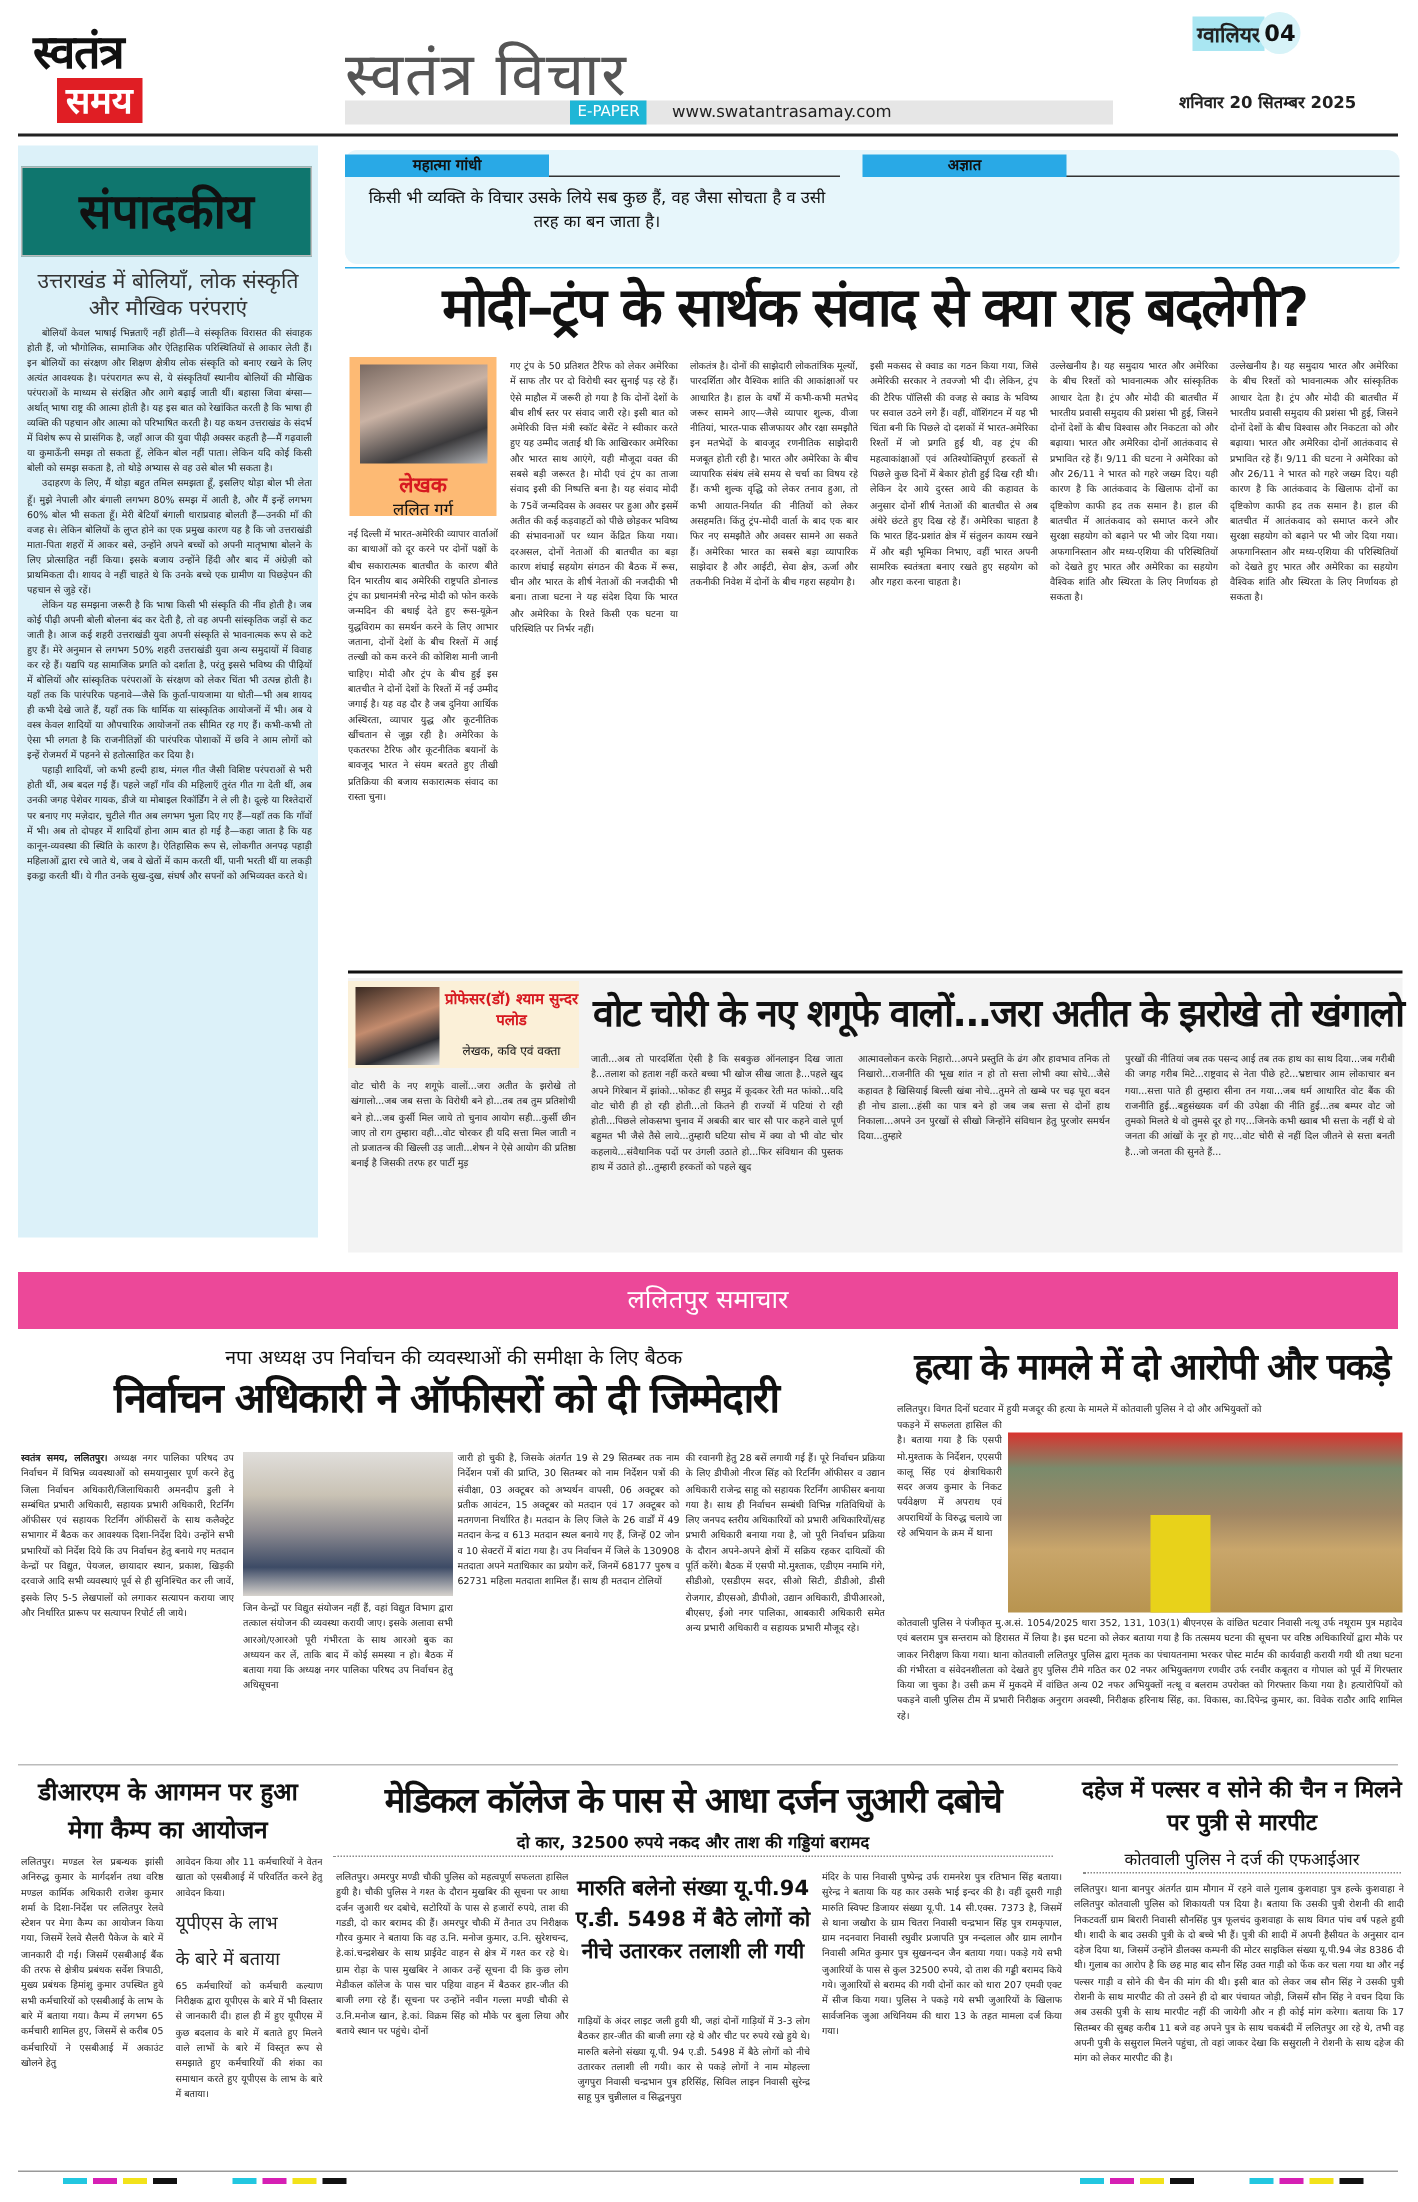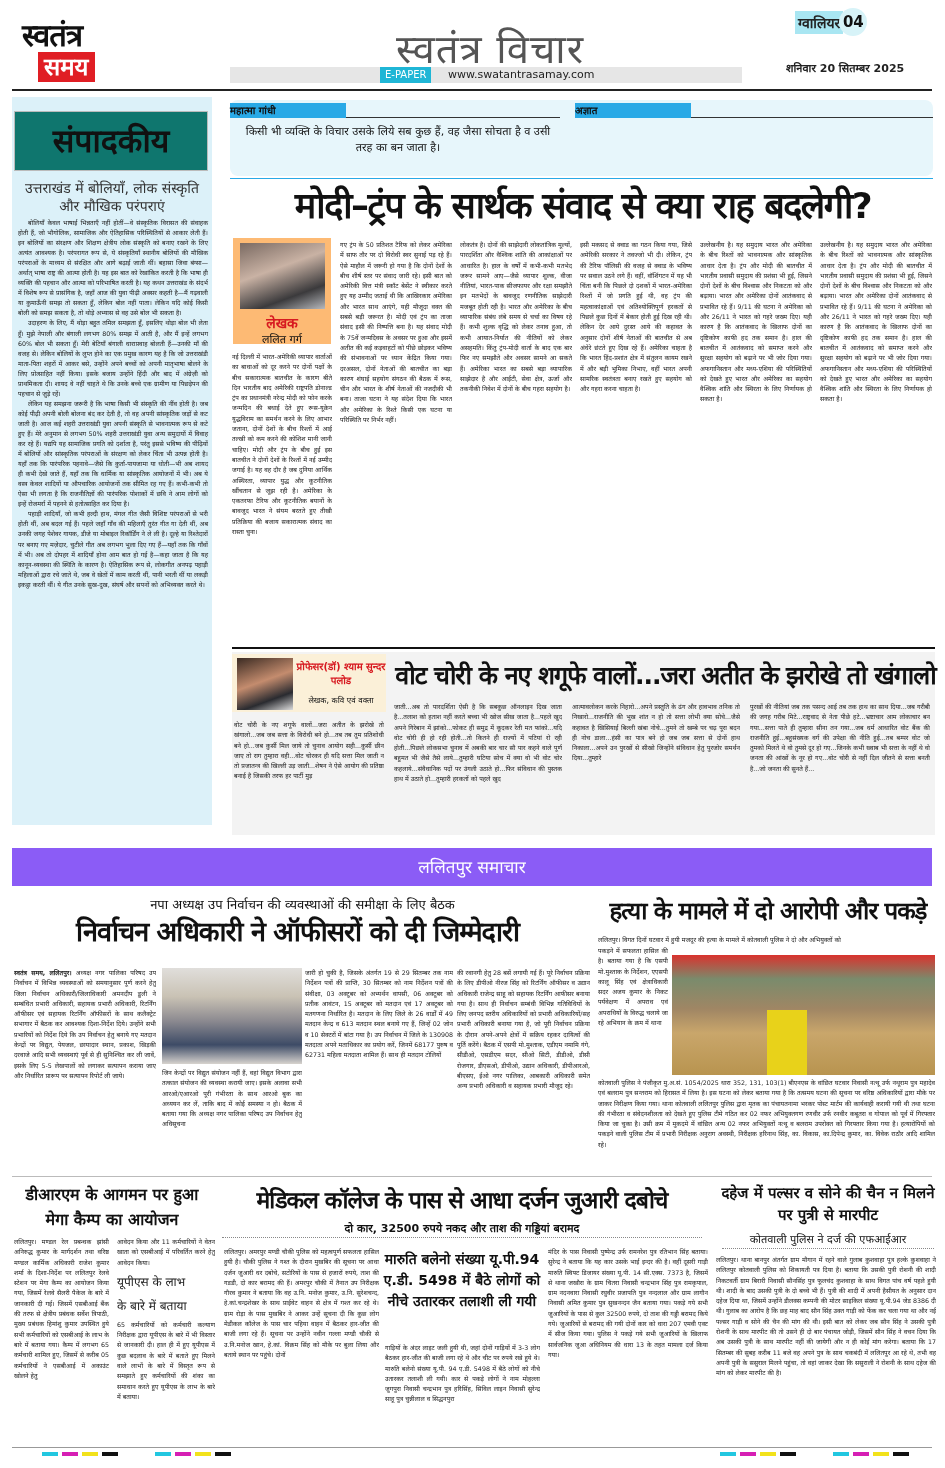--- a/index.html
+++ b/index.html
@@ -1,38 +1,38 @@
 <!DOCTYPE html>
 <html><head>
 <meta charset="utf-8">
 <style>
 *{box-sizing:border-box;margin:0;padding:0}
 body{width:945px;height:1468px;background:#fff;font-family:"DejaVu Sans",sans-serif;color:#111;overflow:hidden;position:relative}
 .abs{position:absolute}
 .masthead-logo{left:22px;top:18px;width:95px;height:66px}
 .logo-top{font-family:"DejaVu Serif",serif;font-weight:900;font-size:31px;line-height:34px;color:#111;letter-spacing:-1px}
 .logo-bottom{position:absolute;left:16px;top:34px;background:#e01e24;color:#fff;font-weight:900;font-size:24px;line-height:30px;padding:0 6px}
-.center-title{left:230px;top:20px;width:520px;text-align:center;font-size:40px;font-weight:300;color:#555;letter-spacing:1px}
+.center-title{left:230px;top:20px;width:520px;text-align:left;font-size:40px;font-weight:300;color:#555;letter-spacing:1px}
 .epaper-bar{left:230px;top:67px;width:512px;height:16px;background:#e6e6e6}
 .epaper-tag{position:absolute;left:150px;top:0;height:16px;background:#1fb6d6;color:#fff;font-size:10px;line-height:16px;padding:0 5px}
 .epaper-url{position:absolute;left:218px;top:0;font-size:11px;line-height:16px;color:#222}
 .city-box{left:795px;top:8px;display:flex;align-items:center}
 .city-label{background:#a9e6f2;font-weight:bold;font-size:14px;padding:2px 3px;color:#222}
 .page-num{width:28px;height:28px;border-radius:50%;background:#d7f3f8;font-weight:bold;font-size:15px;text-align:center;line-height:28px;margin-left:-4px}
 .date-line{left:786px;top:60px;font-size:11px;font-weight:bold;color:#222}
 .mast-rule{left:12px;top:89px;width:920px;height:2px;background:#222}
 
 .edit-col{left:12px;top:97px;width:200px;height:728px;background:#dcf1f9}
 .edit-title-box{position:absolute;left:2px;top:14px;width:194px;height:60px;background:#0f766e;border:1px solid #bbb;text-align:center;font-weight:900;font-size:32px;line-height:58px;font-family:"DejaVu Serif",serif}
 .edit-head{position:absolute;left:6px;top:82px;width:188px;text-align:center;font-size:14px;line-height:18px;color:#333}
 .edit-body{position:absolute;left:6px;top:121px;width:190px;font-size:6.3px;line-height:10.05px;text-align:justify;color:#222}
 .edit-body p{text-indent:10px}
 
 .quote-band{left:230px;top:100px;width:703px;height:76px;background:#e7f6fb;border-radius:8px}
-.quote-label{position:absolute;top:3px;height:15px;background:#29a9e6;color:#111;font-weight:bold;font-size:10px;line-height:15px;width:116px}
+.quote-label{position:absolute;top:3px;height:15px;background:#29a9e6;color:#111;font-weight:bold;font-size:10px;line-height:15px;text-align:center;width:136px}
 .quote-rule{position:absolute;top:17px;height:1px;background:#333}
 .quote-text{position:absolute;top:24px;font-size:11px;line-height:16px;text-align:center;color:#111}
 .quote-bottom-rule{left:230px;top:178px;width:703px;height:1px;background:#29a9e6}
 .main-head{left:230px;top:181px;width:706px;font-size:36px;font-weight:900;line-height:50px;text-align:center;letter-spacing:-1.5px;white-space:nowrap}
 
 .author-box{left:233px;top:238px;width:98px;height:106px;background:#fdba74}
 .author-photo{position:absolute;left:7px;top:5px;width:85px;height:66px;background:linear-gradient(160deg,#7a6a62 0%,#c9b2a4 40%,#3b3a3c 75%,#b7b9bd 100%)}
 .author-role{position:absolute;left:0;top:75px;width:98px;text-align:center;color:#d71920;font-size:14px;font-weight:bold}
 .author-name{position:absolute;left:0;top:93px;width:98px;text-align:center;font-size:11px}
 .col-text{font-size:6.3px;line-height:10.3px;text-align:justify;color:#222}
@@ -40,21 +40,21 @@
 
 .rule-thick{left:232px;top:647px;width:703px;height:2px;background:#111}
 .art2-bg{left:232px;top:652px;width:703px;height:183px;background:#f3f3f3}
 .author2-box{left:232px;top:654px;width:154px;height:58px;background:#fbf0d8}
 .author2-photo{position:absolute;left:5px;top:4px;width:56px;height:52px;background:linear-gradient(160deg,#3a2a22 0%,#c48c6e 45%,#2a2b30 75%,#ddd 100%)}
 .author2-name{position:absolute;left:64px;top:6px;width:90px;text-align:center;color:#d71920;font-size:10px;line-height:14px;font-weight:bold}
 .author2-role{position:absolute;left:64px;top:40px;width:90px;text-align:center;font-size:8px}
 .art2-head{left:393px;top:655px;width:545px;font-size:25px;font-weight:bold;line-height:42px;letter-spacing:-1px;white-space:nowrap;text-align:center}
 .art2-col{font-size:6.3px;line-height:10.3px;text-align:justify;color:#222;overflow:hidden}
 
-.lal-band{left:12px;top:848px;width:920px;height:38px;background:#8b5cf6;color:#fff;text-align:center;font-size:17px;line-height:38px}
+.lal-band{left:12px;top:848px;width:920px;height:38px;background:#ec4899;color:#fff;text-align:center;font-size:17px;line-height:38px}
 .lal-sub{left:30px;top:895px;width:545px;text-align:center;font-size:13px}
 .lal-head{left:20px;top:912px;width:555px;text-align:center;font-size:27px;font-weight:900;letter-spacing:-1px;white-space:nowrap}
 .photo-meeting{left:162px;top:968px;width:140px;height:96px;background:linear-gradient(180deg,#e0dedb 0%,#c9c2b4 30%,#8c8a90 55%,#3d4b66 80%,#d7d3ce 100%)}
 .murder-head{left:598px;top:893px;width:340px;font-size:24px;font-weight:bold;letter-spacing:-1px;white-space:nowrap;text-align:center}
 .photo-police{left:672px;top:955px;width:263px;height:120px;background:linear-gradient(180deg,#d9332e 0%,#7a8b6c 20%,#a08664 45%,#c9a66b 65%,#b8944f 100%)}
 .photo-police .yellow{position:absolute;left:95px;top:55px;width:40px;height:65px;background:#e8d21a}
 
 .bot-rule{left:12px;top:1176px;width:920px;height:1px;background:#bbb}
 .drm-head{left:12px;top:1182px;width:200px;text-align:center;font-size:16px;font-weight:bold;line-height:25px}
 .med-head{left:222px;top:1183px;width:480px;text-align:center;font-size:23px;font-weight:bold;letter-spacing:-1px;white-space:nowrap}

